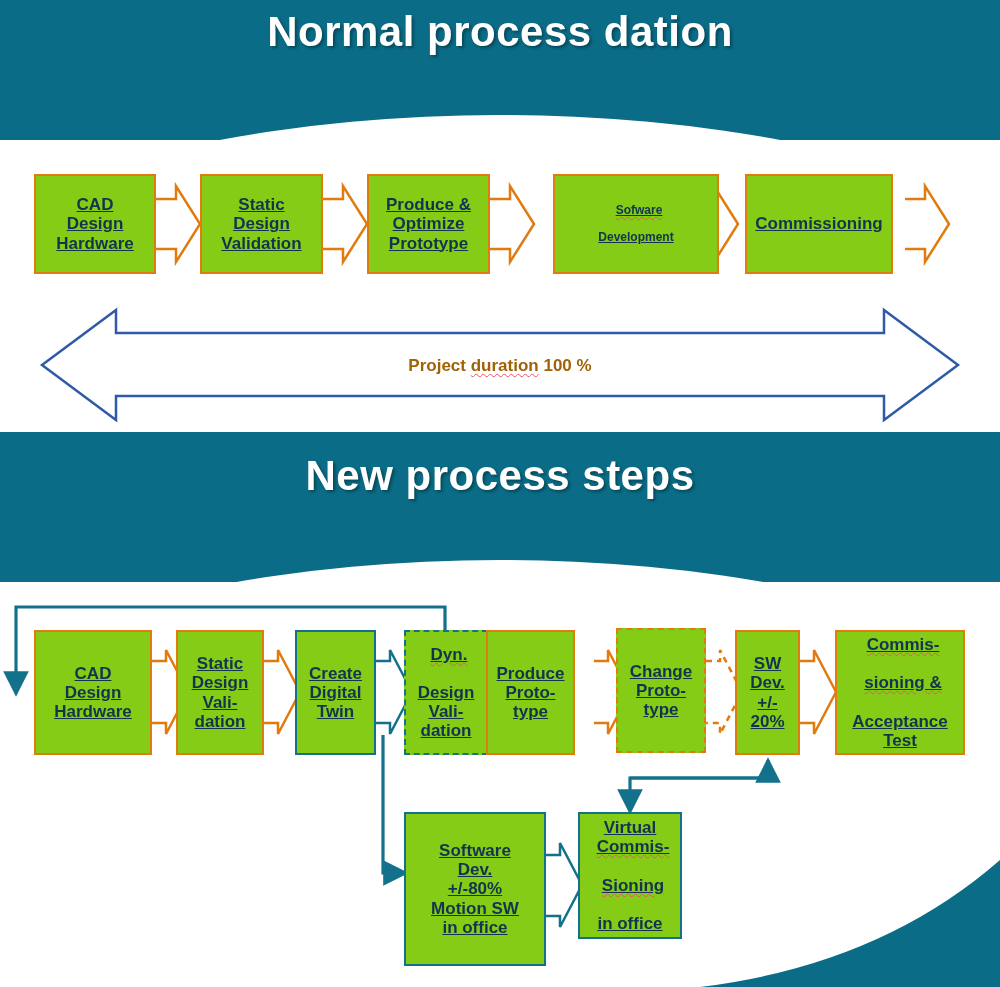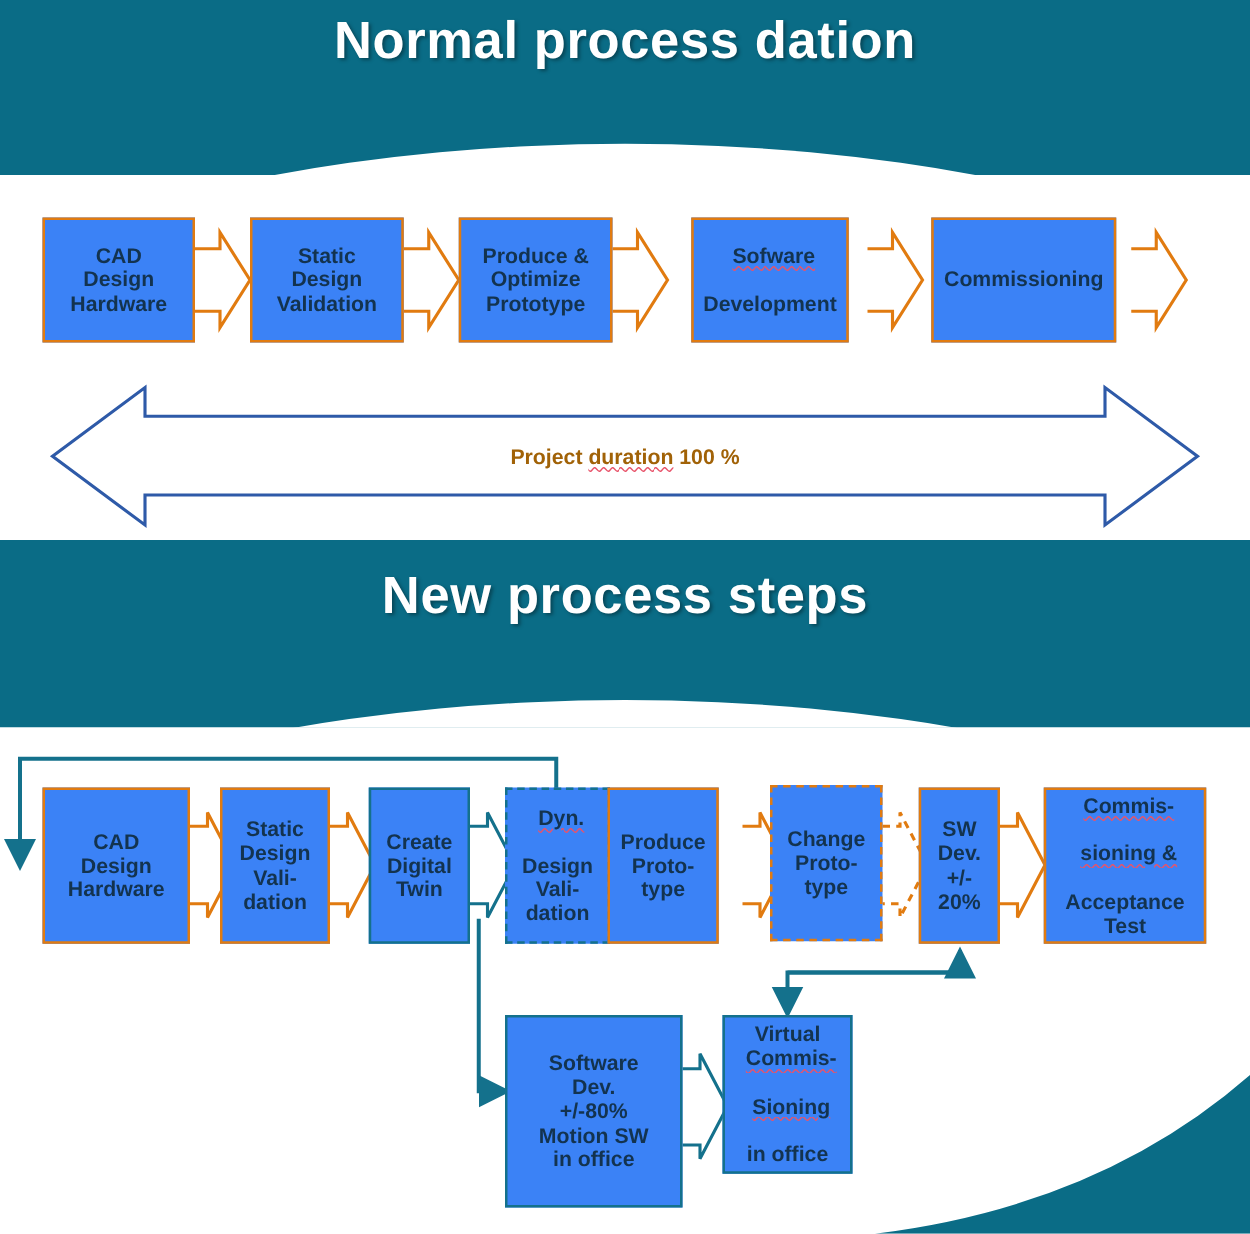--- a/index.html
+++ b/index.html
@@ -11,21 +11,21 @@
     position:absolute;width:1000px;text-align:center;color:#ffffff;
     font-weight:bold;letter-spacing:.5px;
     text-shadow:2px 2px 3px rgba(0,0,0,.35);
     font-family:"Liberation Sans", sans-serif;
   }
   #title-normal{top:8px;font-size:42px;}
   #title-new{top:452px;font-size:42px;}
 
   .node{position:absolute;box-sizing:border-box;display:flex;
         align-items:center;justify-content:center;text-align:center;
-        background:#3b82f6;color:#13334F;font-weight:bold;line-height:1.12;}
+        background:#84cc16;color:#13334F;font-weight:bold;line-height:1.12;text-decoration:underline;}
   .node span{display:block;width:100%;padding:0 3px;}
   .n-orange{border:2.5px solid #E17B10;}
   .n-orange-dash{border:2.5px dashed #E17B10;}
   .n-teal{border:2.5px solid #14718C;}
   .n-teal-dash{border:2.5px dashed #14718C;}
 
   .u-red{ text-decoration:underline; text-decoration-color:#E8536A;
           text-decoration-style:wavy; text-decoration-thickness:1px;
           text-underline-offset:2px;}
   .dur-label{position:absolute;color:#a16207;font-weight:bold;font-size:17px;
@@ -80,21 +80,21 @@
 
   <div class="node n-orange" style="left:34px;top:174px;width:122px;height:100px;font-size:17px;">
     <span>CAD<br>Design<br>Hardware</span>
   </div>
   <div class="node n-orange" style="left:200px;top:174px;width:123px;height:100px;font-size:17px;">
     <span>Static<br>Design<br>Validation</span>
   </div>
   <div class="node n-orange" style="left:367px;top:174px;width:123px;height:100px;font-size:17px;">
     <span>Produce &amp;<br>Optimize<br>Prototype</span>
   </div>
-  <div class="node n-orange" style="left:553px;top:174px;width:126px;height:100px;font-size:17px;">
+  <div class="node n-orange" style="left:553px;top:174px;width:166px;height:100px;font-size:12px;">
     <span><span class="u-red">Sofware</span><br>Development</span>
   </div>
   <div class="node n-orange" style="left:745px;top:174px;width:148px;height:100px;font-size:17px;">
     <span>Commissioning</span>
   </div>
 
   <svg class="layer" viewBox="0 0 1000 987">
     <path d="M116 310 L116 333 L884 333 L884 310 L958 365 L884 420 L884 396 L116 396 L116 420 L42 365 Z" fill="none" stroke="#2E5AA8" stroke-width="2.5" stroke-linejoin="miter"></path>
   </svg>
   <div class="dur-label" style="top:356px;">

